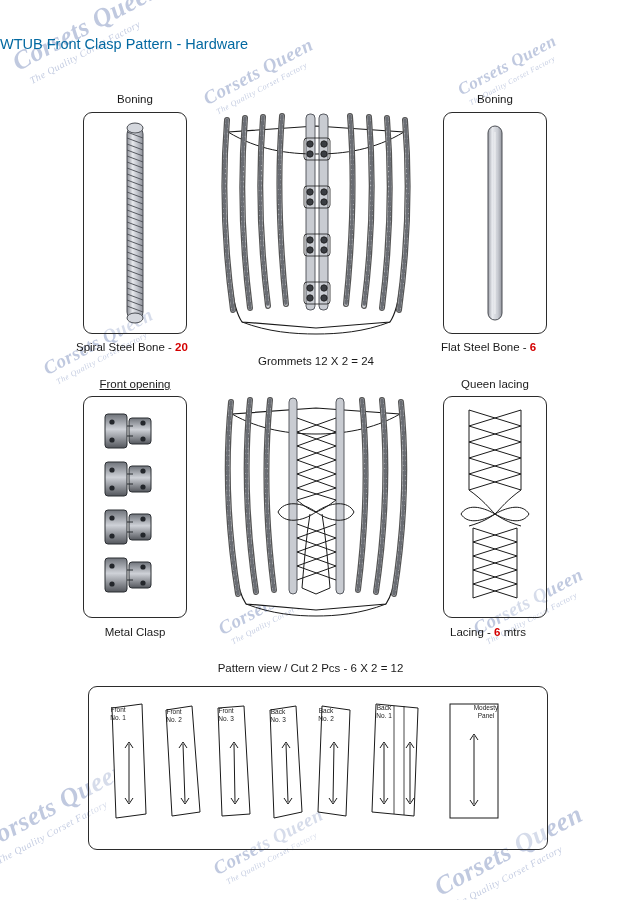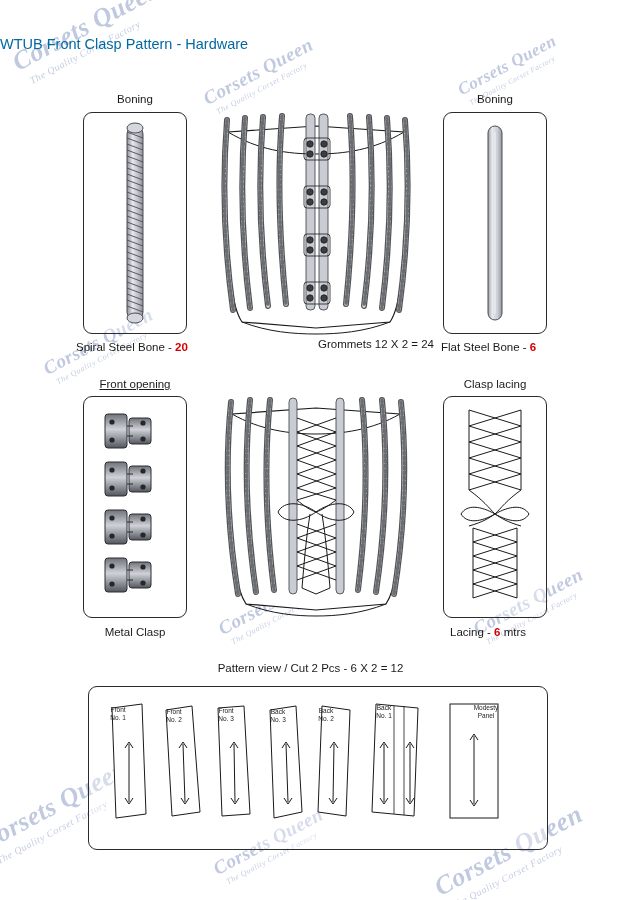--- a/index.html
+++ b/index.html
@@ -276,21 +276,21 @@
         <g transform="translate(0,144)">
           <circle cx="112" cy="34" r="3.2" fill="#3a3d42" stroke="#1a1a1a" stroke-width="0.8"></circle>
           <circle cx="112" cy="44" r="3.2" fill="#3a3d42" stroke="#1a1a1a" stroke-width="0.8"></circle>
           <circle cx="126" cy="34" r="3.2" fill="#3a3d42" stroke="#1a1a1a" stroke-width="0.8"></circle>
           <circle cx="126" cy="44" r="3.2" fill="#3a3d42" stroke="#1a1a1a" stroke-width="0.8"></circle>
           <rect x="106" y="28" width="26" height="22" rx="3" fill="none" stroke="#1a1a1a" stroke-width="0.8"></rect>
         </g>
       </g>
     </svg>
   </div>
-  <div class="cap center" style="left:198px; top:338px; width:236px;text-align:right;">Grommets 12 X 2 = 24</div>
+  <div class="cap center" style="left:198px; top:355px; width:236px;">Grommets 12 X 2 = 24</div>
 
   <div class="cap center" style="left:80px; top:378px; width:110px;text-decoration:underline;">Front opening</div>
   <div class="box" style="left:83px; top:396px; width:104px; height:222px;"></div>
   <div class="ov" style="left:83px; top:396px;">
     <svg width="104" height="222" viewBox="0 0 104 222">
       <defs>
         <linearGradient id="claspG" x1="0" y1="0" x2="0" y2="1">
           <stop offset="0%" stop-color="#6f737a"></stop>
           <stop offset="45%" stop-color="#cfd2d8"></stop>
           <stop offset="100%" stop-color="#53565c"></stop>
@@ -333,21 +333,21 @@
         <circle cx="7" cy="8" r="2.6" fill="#23262b"></circle>
         <circle cx="7" cy="26" r="2.6" fill="#23262b"></circle>
         <circle cx="38" cy="9" r="2.6" fill="#23262b"></circle>
         <circle cx="38" cy="25" r="2.6" fill="#23262b"></circle>
         <path d="M22,12 L28,12 M22,22 L28,22" stroke="#2b2e33" stroke-width="1.2"></path>
       </g>
     </svg>
   </div>
   <div class="cap center" style="left:80px; top:626px; width:110px;">Metal Clasp</div>
 
-  <div class="cap center" style="left:440px; top:378px; width:110px;">Clasp lacing</div>
+  <div class="cap center" style="left:440px; top:378px; width:110px;">Queen lacing</div>
   <div class="box" style="left:443px; top:396px; width:104px; height:222px;"></div>
   <div class="ov" style="left:443px; top:396px;">
     <svg width="104" height="222" viewBox="0 0 104 222">
       <g stroke="#1a1a1a" stroke-width="1" fill="none">
 
         <path d="M26,14 L78,30 M78,14 L26,30"></path>
         <path d="M26,30 L78,46 M78,30 L26,46"></path>
         <path d="M26,46 L78,62 M78,46 L26,62"></path>
         <path d="M26,62 L78,78 M78,62 L26,78"></path>
         <path d="M26,78 L78,94 M78,78 L26,94"></path>

